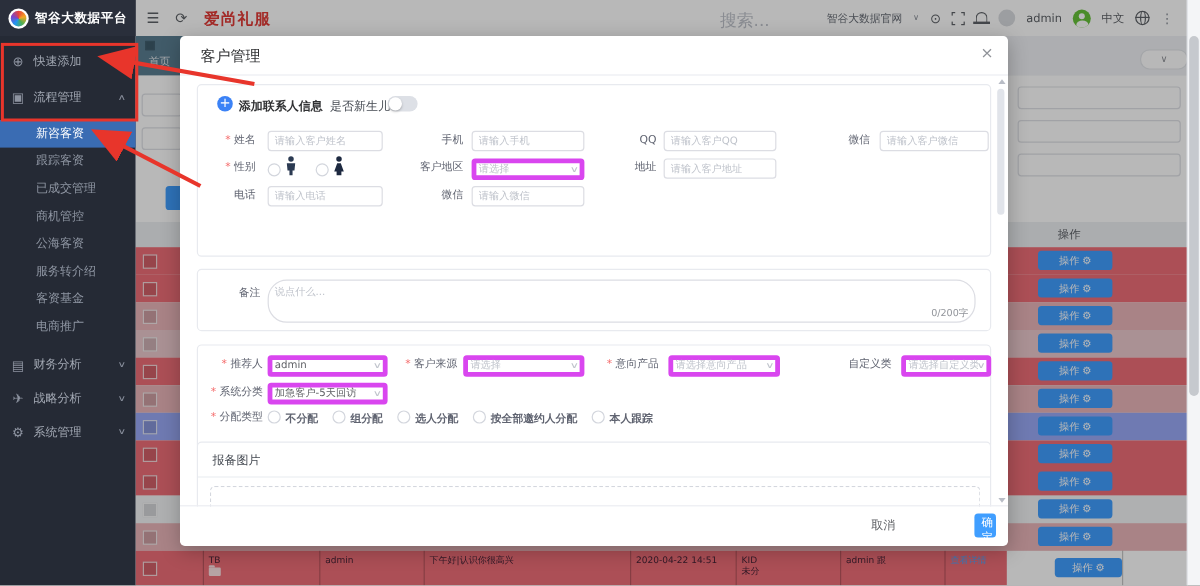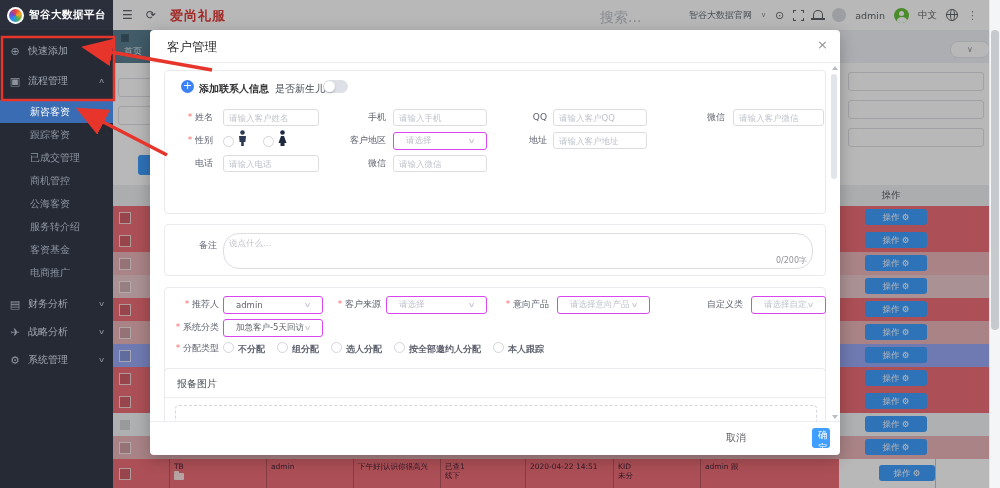--- a/index.html
+++ b/index.html
@@ -87,22 +87,22 @@
      font-size:11px;line-height:12px;text-align:center;}
   .c-head-txt{position:absolute;top:11px;font-size:10px;color:#303133;font-weight:bold;}
   .newborn-lbl{position:absolute;top:11px;font-size:10px;color:#454a52;}
   .toggle{position:absolute;left:158px;top:9px;width:25px;height:13px;border-radius:7px;background:#dde0e6;}
   .toggle::after{content:"";position:absolute;left:1px;top:1px;width:11px;height:11px;border-radius:50%;background:#fff;box-shadow:0 1px 2px rgba(0,0,0,.25);}
   .fld-lbl{position:absolute;font-size:9px;color:#5f6370;text-align:right;line-height:17px;white-space:nowrap;}
   .req::before{content:"* ";color:#f56c6c;}
   .inp{position:absolute;height:17px;border:1px solid #dcdde3;border-radius:3px;font-size:8.5px;color:#606266;
      padding:0 5px;box-sizing:border-box;font-family:inherit;background:#fff;}
   .inp::placeholder{color:#bfc3cb;}
-  .sel{position:absolute;height:18px;border:1px solid #d946ef;border-radius:3px;background:#fff;box-sizing:border-box;
-     display:flex;align-items:center;padding:0 12px;cursor:pointer;}
+  .sel{position:absolute;height:18px;border:4px solid #d946ef;border-radius:3px;background:#fff;box-sizing:border-box;
+     display:flex;align-items:center;padding:0 2px;cursor:pointer;}
   .sel .val{font-size:8.5px;color:#606266;flex:1;white-space:nowrap;overflow:hidden;}
   .sel .ph{color:#bfc3cb;}
   .sel .sarr{font-size:7px;color:#c0c4cc;transform:scaleX(1.5);}
   .rc{display:inline-block;width:9px;height:9px;border:1px solid #d3d6dd;border-radius:50%;background:#fff;vertical-align:-1px;}
   .radio-lbl{font-size:9px;color:#5f6370;margin:0 0 0 4px;font-weight:bold;}
   .radio-group{position:absolute;display:flex;align-items:center;gap:12px;}
   .ta{position:absolute;border:1px solid #dcdde3;border-radius:3px;font-size:8.5px;color:#606266;padding:4px 5px;
      box-sizing:border-box;resize:none;font-family:inherit;}
   .ta::placeholder{color:#bfc3cb;}
   .counter{position:absolute;font-size:8px;color:#909399;}
@@ -256,29 +256,28 @@
       </div>
 
     <div class="trow-detail" style="background:#ef6e78;">
       <span class="row-cb" style="top:9px;"></span>
       <div class="dcell" style="left:56px;width:97px;">
         <span>TB</span><br>
         <span class="folder-ic"></span>
       </div>
       <div class="dcell" style="left:153px;width:87px;">admin</div>
       <div class="dcell" style="left:240px;width:87px;">下午好|认识你很高兴</div>
-      <div class="dcell" style="left:327px;width:85px;">
-        <span>已查1</span><br>
-        <span>线下</span>
-      </div>
       <div class="dcell" style="left:412px;width:88px;">2020-04-22 14:51</div>
       <div class="dcell" style="left:587px;width:87px;">admin 跟</div>
       <div class="dcell" style="left:500px;width:87px;">
         <span>KID</span><br>
         <span>未分</span>
+      </div>
+      <div class="dcell" style="left:674px;width:86px;">
+        <span class="link-blue">查看详情</span>
       </div>
       <div class="dcell" style="left:760px;width:62px;border-left:none;">
         <button class="op-btn" style="left:6px;top:6px;width:56px;">操作 ⚙</button>
       </div>
       <div class="dcell" style="left:822px;width:55px;"></div>
     </div>
   </div>
 
   <div class="overlay"></div>
 

